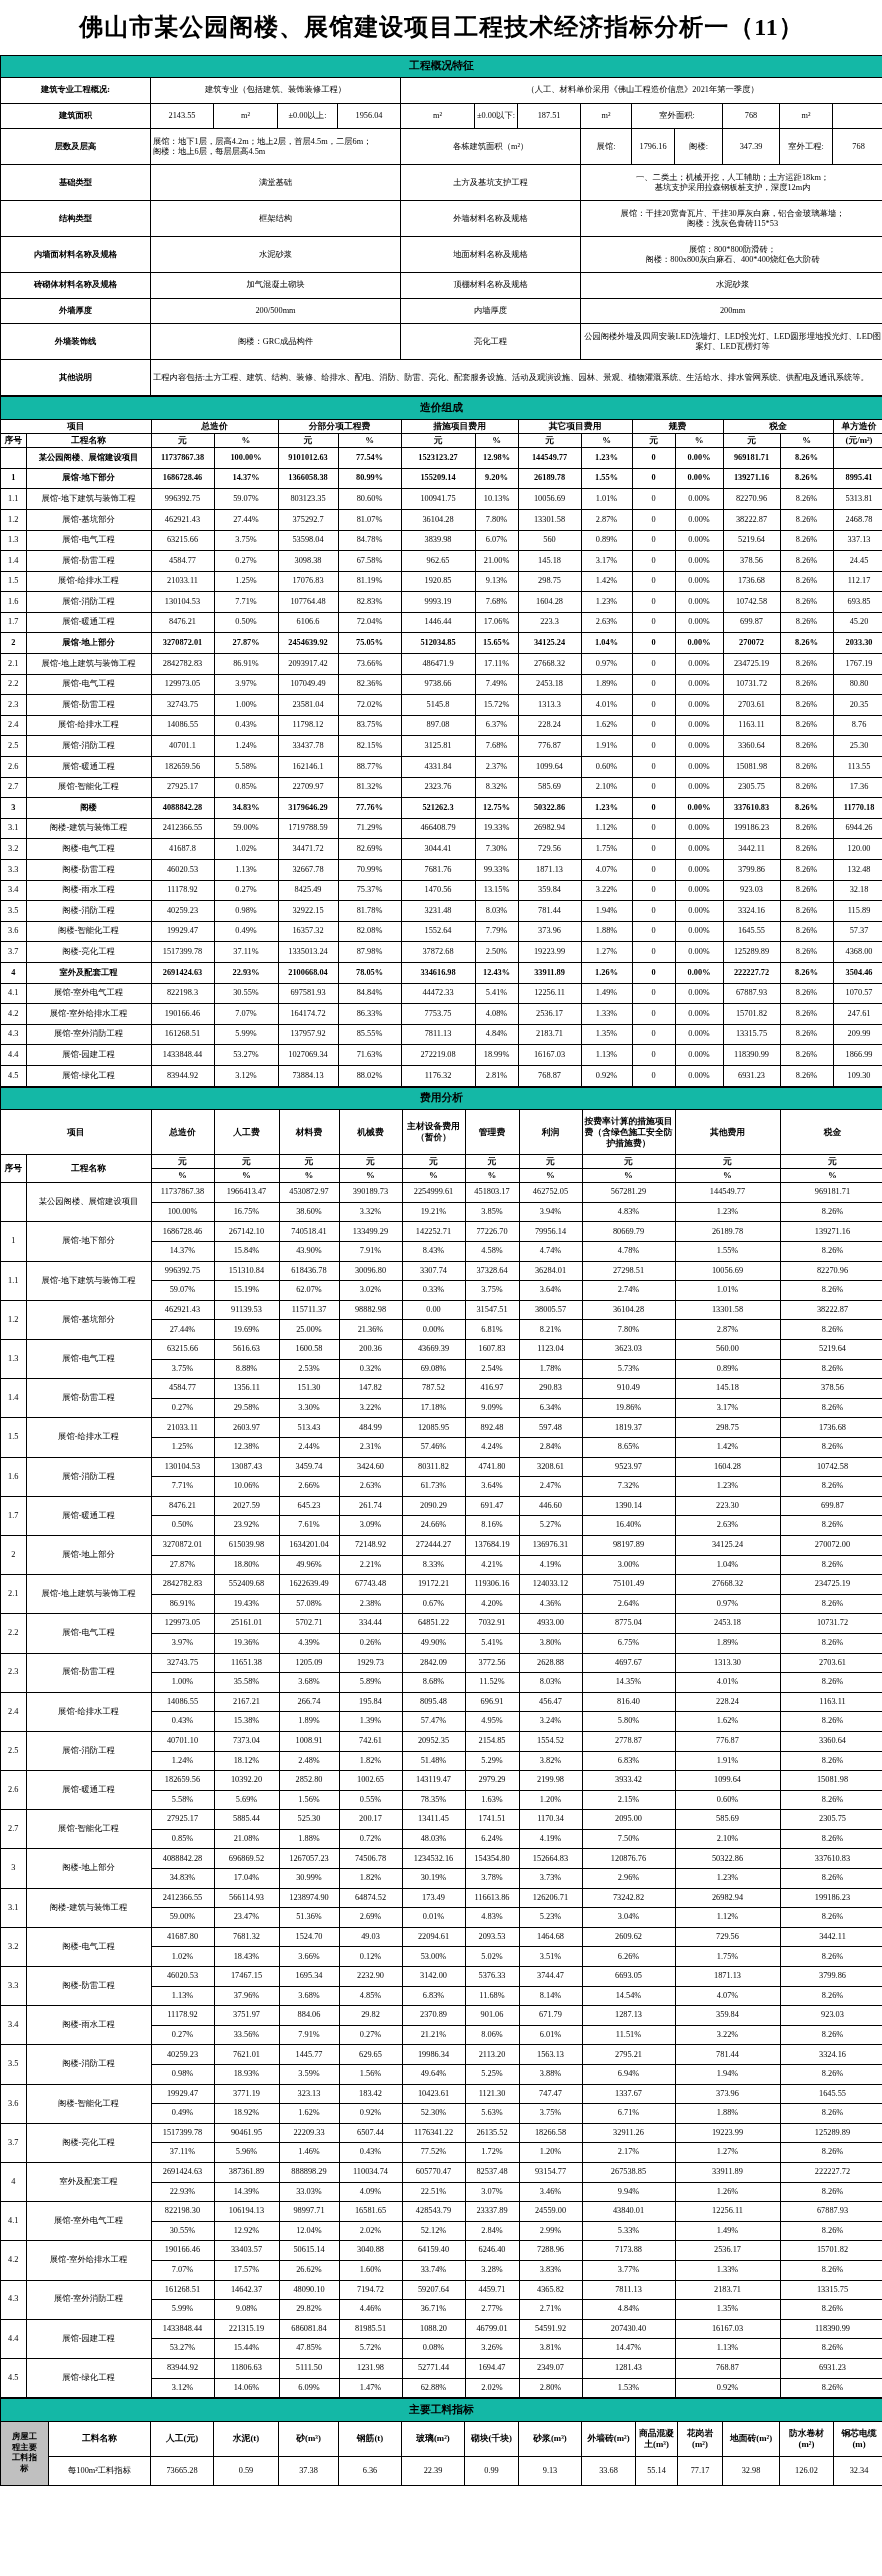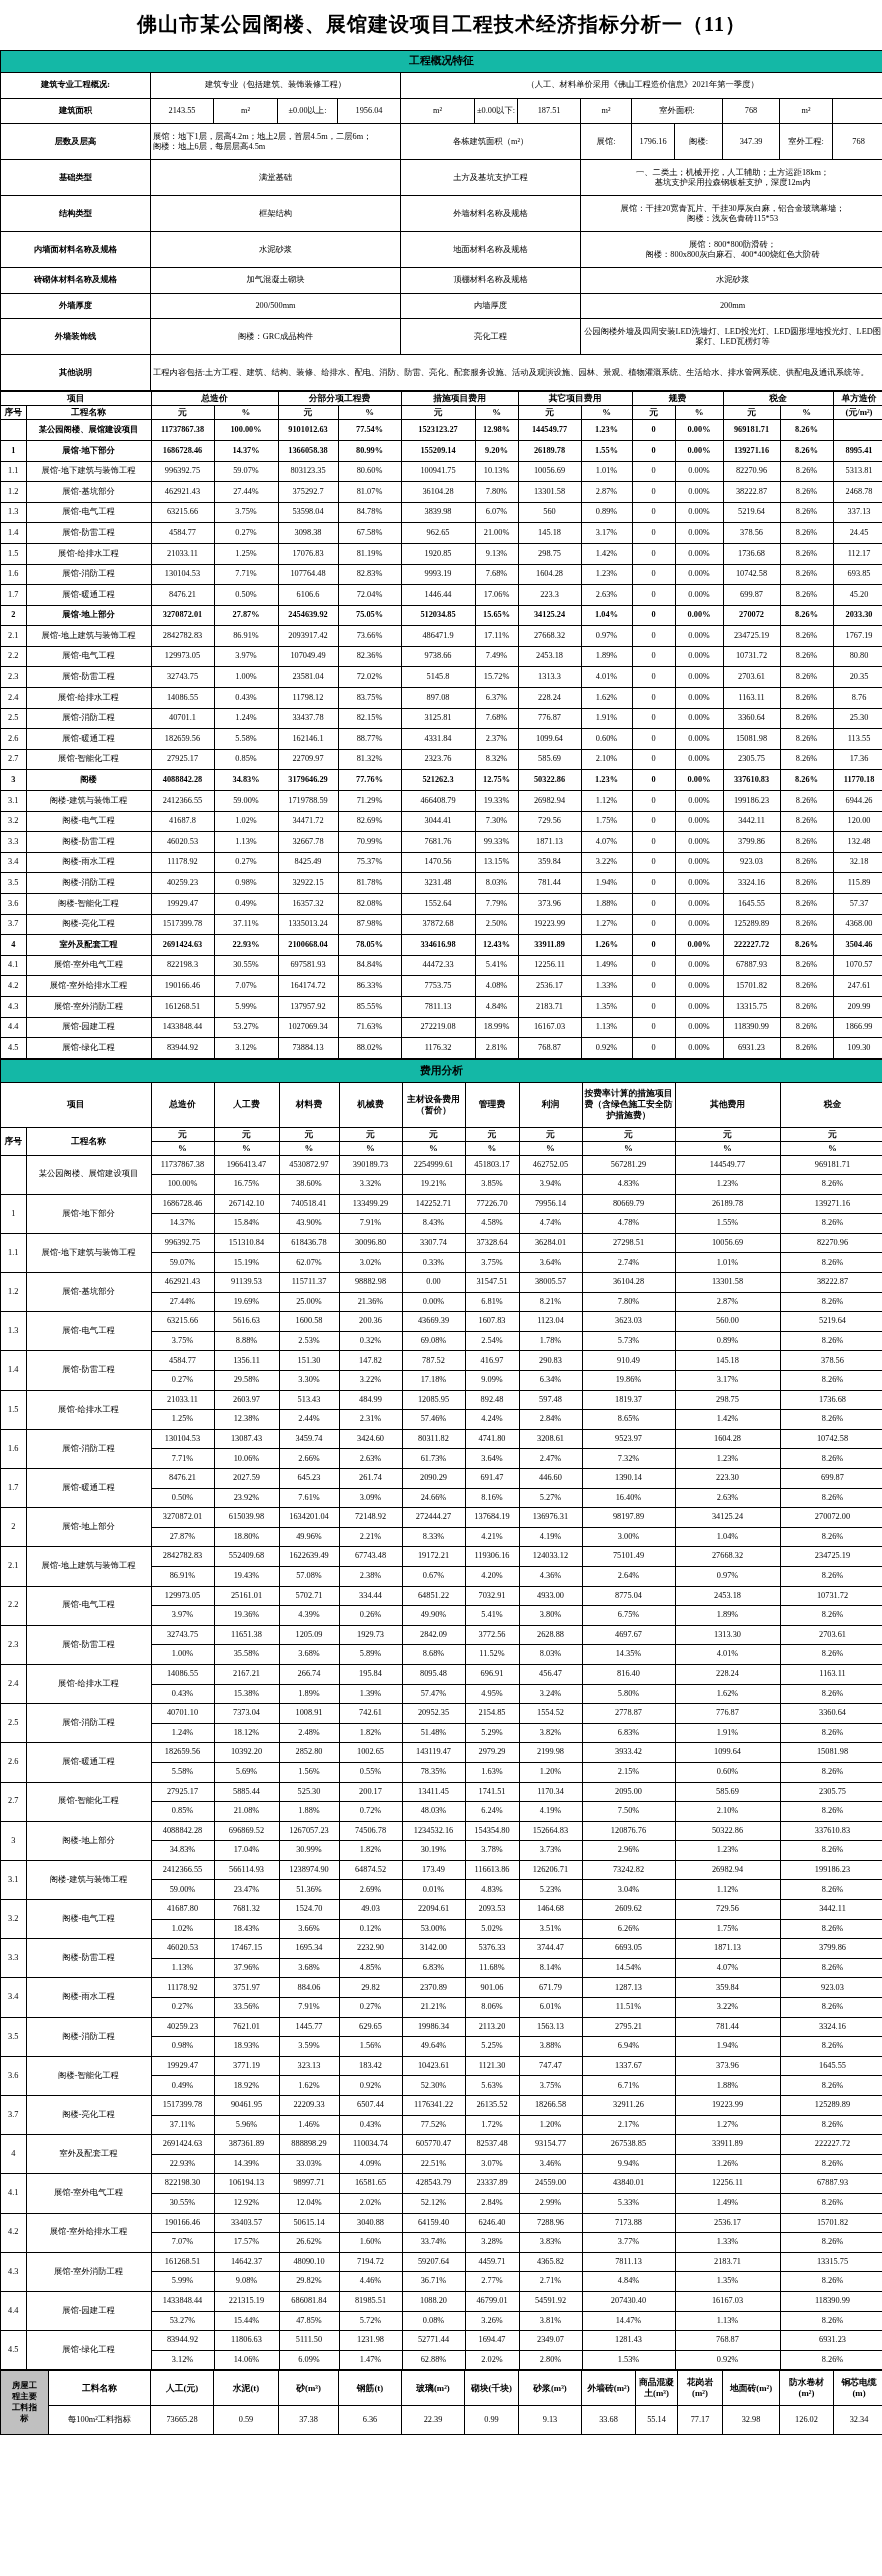--- a/index.html
+++ b/index.html
@@ -1,19 +1,19 @@
 <!DOCTYPE html>
 <html><head>
 <meta charset="utf-8">
 <style>
   * { box-sizing: border-box; }
   html,body { margin:0; padding:0; background:#fff; }
   body { width:883px; font-family:"Liberation Serif","DejaVu Serif",serif; color:#000; }
   .page { width:883px; }
-  .title { text-align:center; font-weight:bold; font-size:20px; padding:10.8px 0 11.8px 0; letter-spacing:1px; }
+  .title { text-align:center; font-weight:bold; font-size:24px; padding:10.8px 0 11.8px 0; letter-spacing:1px; }
   .bar { background:#14b8a6; border:1px solid #000; border-bottom:none; text-align:center; font-weight:bold; font-size:10.8px; padding:3.9px 0; }
   table { width:883px; border-collapse:collapse; table-layout:fixed; }
   td, th { border:1px solid #000; font-size:8.3px; line-height:1.25; padding:1px 2px; text-align:center; vertical-align:middle; overflow:hidden; }
   th { font-weight:bold; font-size:8.8px; }
   .pre { white-space:pre-line; }
   .left { text-align:left; }
   
   .ov td { height:25.5px; }
   .ov .lbl { font-weight:bold; }
   .ov .tall { height:36px; }
@@ -126,20 +126,21 @@
       <td colspan="3">亮化工程</td>
       <td colspan="6">公园阁楼外墙及四周安装LED洗墙灯、LED投光灯、LED圆形埋地投光灯、LED图案灯、LED瓦楞灯等</td>
     </tr>
     <tr>
       <td class="lbl tall">其他说明</td>
       <td colspan="13" class="left">工程内容包括:土方工程、建筑、结构、装修、给排水、配电、消防、防雷、亮化、配套服务设施、活动及观演设施、园林、景观、植物灌溉系统、生活给水、排水管网系统、供配电及通讯系统等。</td>
     </tr>
   </tbody>
     </table>
 
+  <div class="bar">造价组成</div>
   <table class="cost">
     <colgroup>
       <col style="width:25.5px">
         <col style="width:125px">
         <col style="width:63px">
         <col style="width:64px">
       <col style="width:60px">
         <col style="width:63px">
         <col style="width:74px">
         <col style="width:43px">
@@ -1572,20 +1573,21 @@
           <td>62.88%</td>
           <td>2.02%</td>
           <td>2.80%</td>
           <td>1.53%</td>
           <td>0.92%</td>
           <td>8.26%</td>
         </tr>
       </tbody>
   </table>
 
+  <div class="bar">主要工料指标</div>
   <table class="mat">
     <colgroup>
       <col style="width:48px">
         <col style="width:102px">
         <col style="width:63px">
         <col style="width:65px">
       <col style="width:60px">
         <col style="width:63px">
         <col style="width:63px">
         <col style="width:54px">

